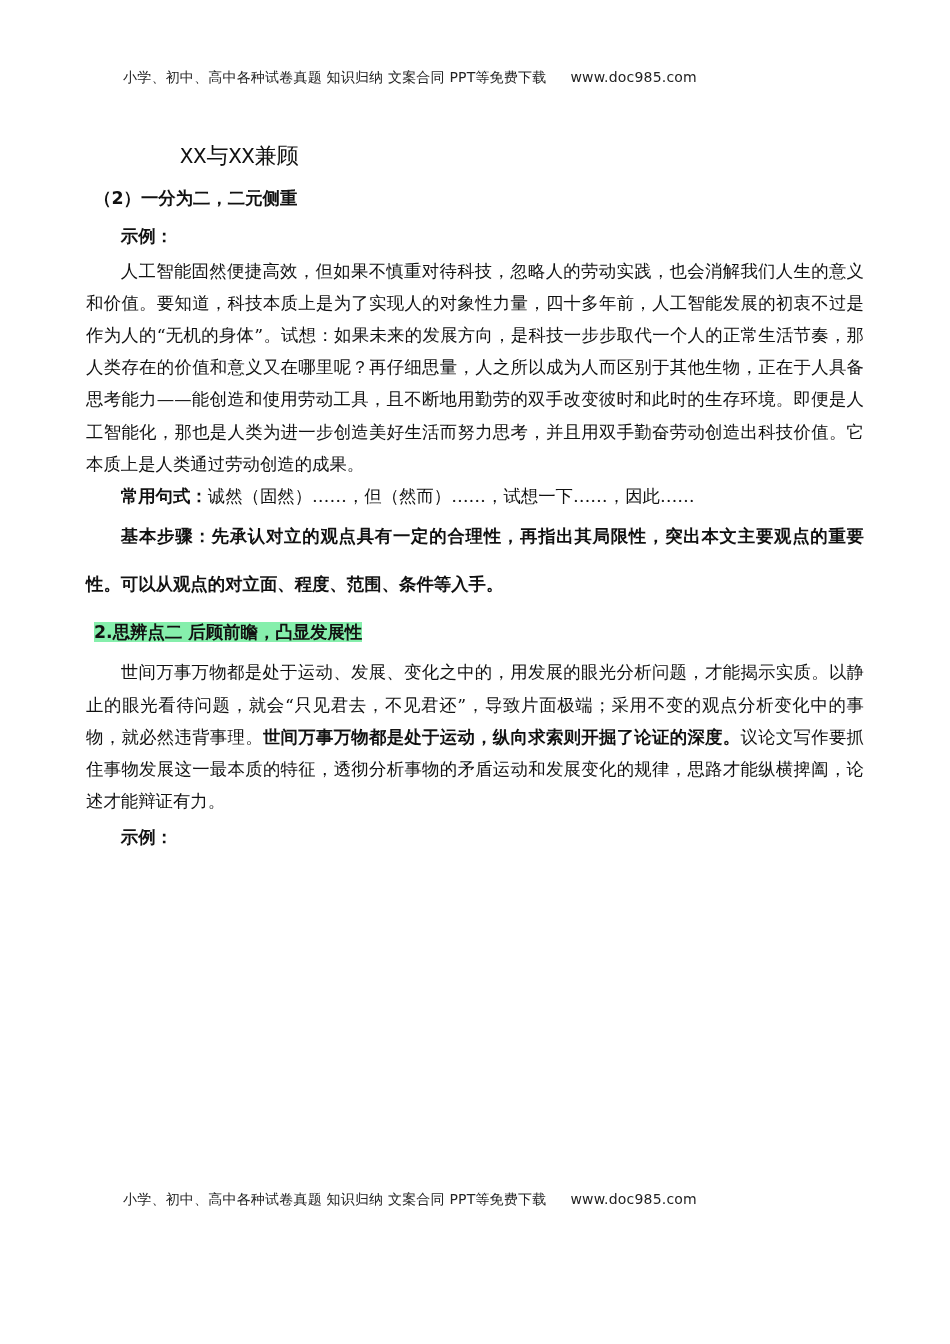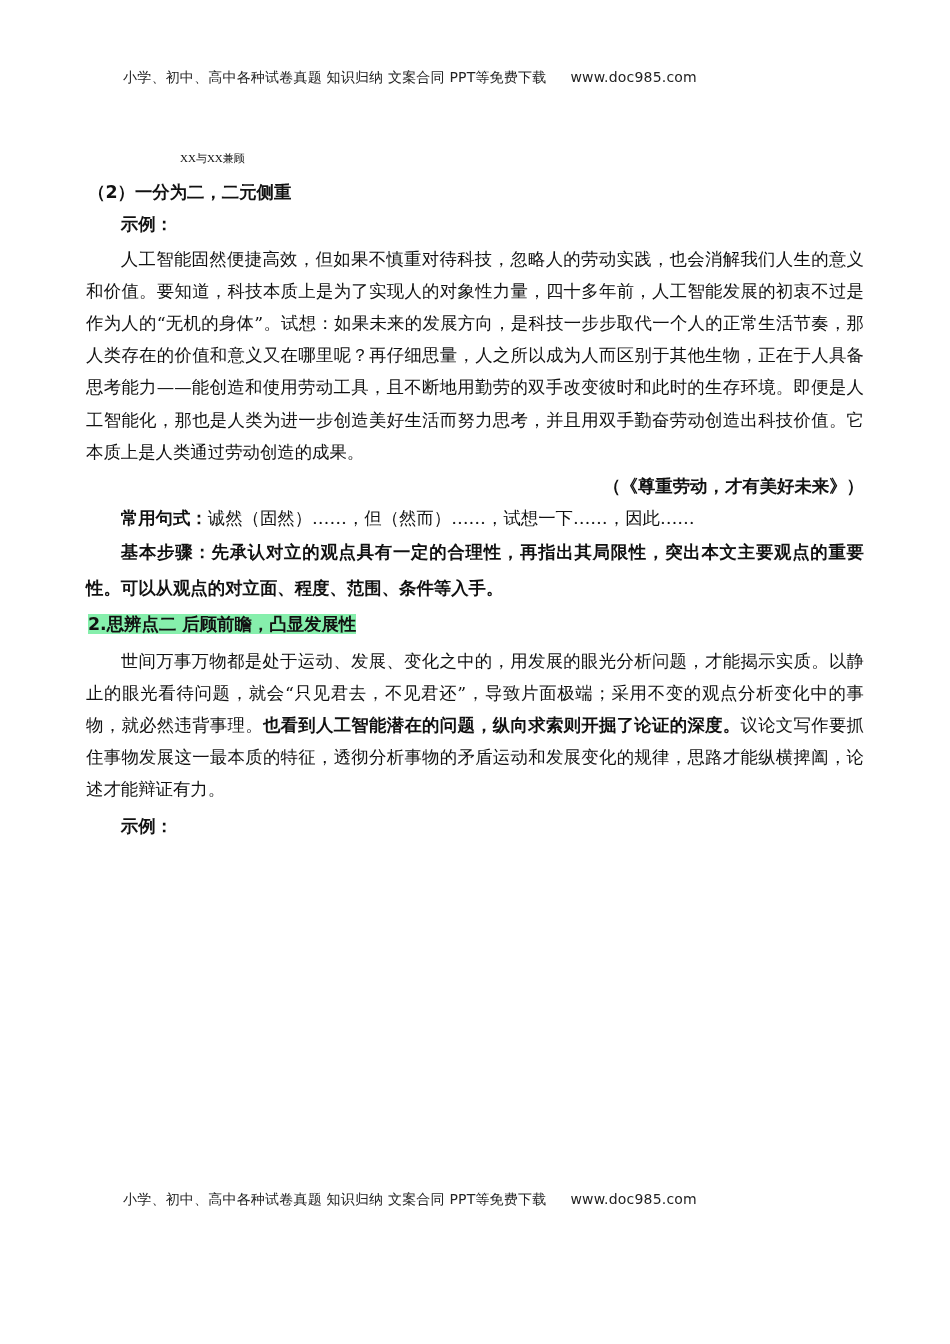--- a/index.html
+++ b/index.html
@@ -18,48 +18,47 @@
     .hdr .url, .ftr .url { margin-left: 24px; }
     .content {
       position: absolute; left: 86px; top: 142px; width: 778px;
       font-size: 17.4px; line-height: 32.2px;
     }
     .line { white-space: nowrap; }
     .p { text-align: justify; text-indent: 2em; margin: 0; }
     .ind3 { padding-left: 94px; }
     .ind4 { padding-left: 90px; }
     .b { font-weight: bold; font-family: "DejaVu Sans", "Liberation Sans", sans-serif; }
-    .heading { font-weight: bold; font-family: "DejaVu Sans", "Liberation Sans", sans-serif; margin: 2px; }
+    .heading { font-weight: bold; font-family: "DejaVu Sans", "Liberation Sans", sans-serif; margin: 8px; }
     .sub { text-indent: 2em; margin: 0; font-weight: bold; font-family: Liberation Mono, monospace; }
     .cite { text-align: right; font-weight: bold; font-family: "DejaVu Sans", "Liberation Sans", sans-serif; margin: 2px 0 0 0; }
     .hl { background: #86efac; }
-    .steps { line-height: 36px; }
+    .steps { line-height: 48px; }
   </style>
 </head>
 <body>
 
 <div class="hdr">
   <span>小学、初中、高中各种试卷真题  知识归纳  文案合同  PPT等免费下载</span><span class="url">www.doc985.com</span>
 </div>
 
 <div class="content">
-  <div class="line ind3" style="font-family:Liberation Serif, serif;font-size:11px;">XX与XX兼顾</div>
+  <div class="line ind3" style="font-family:Liberation Mono, monospace;font-size:22px;">XX与XX兼顾</div>
 
   <p class="heading">（2）一分为二，二元侧重</p>
   <p class="sub">示例：</p>
   <p class="p">人工智能固然便捷高效，但如果不慎重对待科技，忽略人的劳动实践，也会消解我们人生的意义和价值。要知道，科技本质上是为了实现人的对象性力量，四十多年前，人工智能发展的初衷不过是作为人的“无机的身体”。试想：如果未来的发展方向，是科技一步步取代一个人的正常生活节奏，那人类存在的价值和意义又在哪里呢？再仔细思量，人之所以成为人而区别于其他生物，正在于人具备思考能力——能创造和使用劳动工具，且不断地用勤劳的双手改变彼时和此时的生存环境。即便是人工智能化，那也是人类为进一步创造美好生活而努力思考，并且用双手勤奋劳动创造出科技价值。它本质上是人类通过劳动创造的成果。</p>
-  <p class="cite">（《尊重劳动，才有美好未来》）</p>
 
 
   <p class="p" style=""><span class="b">常用句式：</span><span>诚然（固然）……，但（然而）……，试想一下……，因此……</span></p>
 
   <p class="p b steps">基本步骤：先承认对立的观点具有一定的合理性，再指出其局限性，突出本文主要观点的重要性。可以从观点的对立面、程度、范围、条件等入手。</p>
 
   <p class="heading"><span class="hl">2.思辨点二    后顾前瞻，凸显发展性</span></p>
 
-  <p class="p" style="margin-top:4px;"><span>世间万事万物都是处于运动、发展、变化之中的，用发展的眼光分析问题，才能揭示实质。以静止的眼光看待问题，就会“只见君去，不见君还”，导致片面极端；采用不变的观点分析变化中的事物，就必然违背事理。</span><span class="b">也看到人工智能潜在的问题，纵向求索则开掘了论证的深度。</span><span>议论文写作要抓住事物发展这一最本质的特征，透彻分析事物的矛盾运动和发展变化的规律，思路才能纵横捭阖，论述才能辩证有力。</span></p>
+  <p class="p" style="margin-top:4px;"><span>世间万事万物都是处于运动、发展、变化之中的，用发展的眼光分析问题，才能揭示实质。以静止的眼光看待问题，就会“只见君去，不见君还”，导致片面极端；采用不变的观点分析变化中的事物，就必然违背事理。</span><span class="b">世间万事万物都是处于运动，纵向求索则开掘了论证的深度。</span><span>议论文写作要抓住事物发展这一最本质的特征，透彻分析事物的矛盾运动和发展变化的规律，思路才能纵横捭阖，论述才能辩证有力。</span></p>
 
   <p class="sub" style="margin-top:6px;">示例：</p>
 </div>
 
 <div class="ftr">
   <span>小学、初中、高中各种试卷真题  知识归纳  文案合同  PPT等免费下载</span><span class="url">www.doc985.com</span>
 </div>
 
 </body></html>

